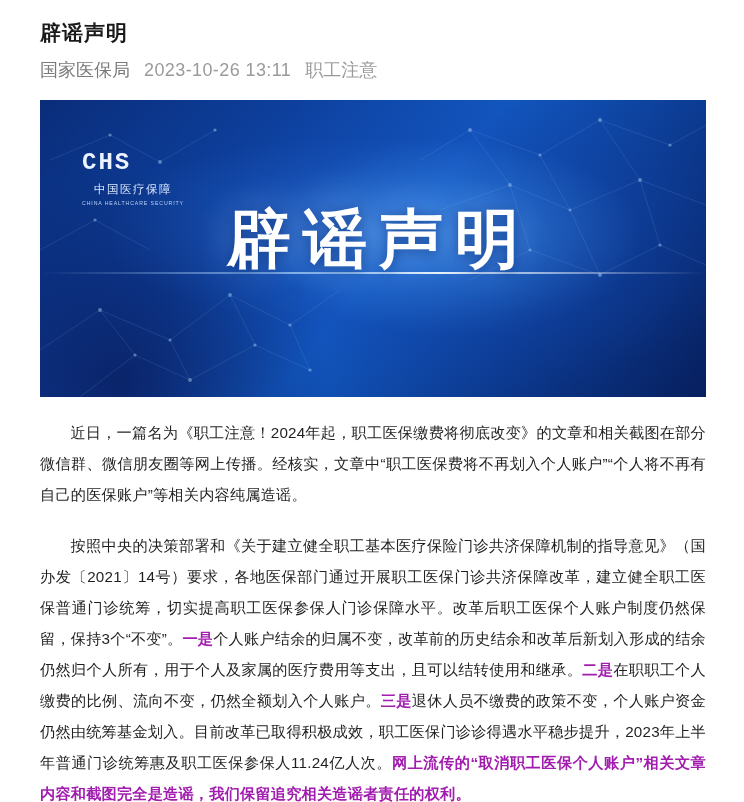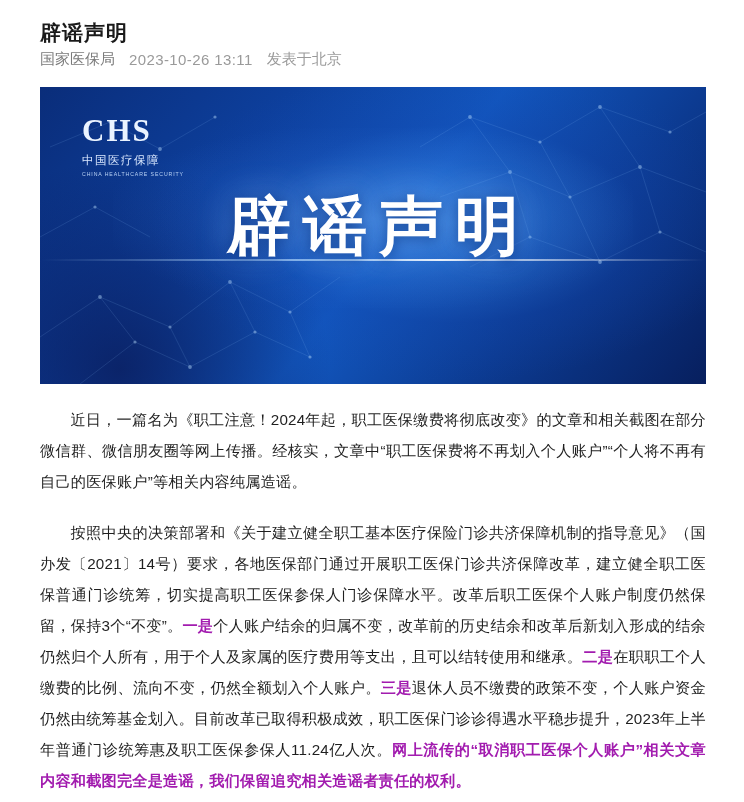--- a/index.html
+++ b/index.html
@@ -36,22 +36,22 @@
   .article-title {
     font-size: 21px;
     font-weight: bold;
     color: #1a1a1a;
     letter-spacing: 1px;
     margin-top: 18px;
     margin-bottom: 0;
     line-height: 30px;
   }
   .meta-row {
-    margin-top: 2px;
-    font-size: 15px;
+    margin-top: 10px;
+    font-size: 18px;
     color: #8a8a8a;
     display: flex;
     align-items: center;
     gap: 14px;
   }
   .meta-source {
     color: #7a7a7a;
   }
   .meta-date {
     color: #9a9a9a;
@@ -93,32 +93,34 @@
     background: linear-gradient(90deg, rgba(255,255,255,0) 0%, rgba(190,225,255,0.75) 45%, rgba(255,255,255,0.9) 60%, rgba(255,255,255,0) 100%);
     filter: blur(0.6px);
   }
   .logo {
     position: absolute;
     left: 42px;
     top: 28px;
     color: #fff;
   }
   .logo-mark {
-    font-size: 31px;
+    font-size: 24px;
     font-weight: bold;
     letter-spacing: 2px;
-    font-family: Liberation Serif, serif;
+    font-family: Liberation Mono, monospace;
     line-height: 1;
     color: #eaf3ff;
+    margin-top: 23px;
   }
   .logo-cn {
     margin-top: 7px;
     font-size: 11.5px;
     letter-spacing: 1.5px;
     color: #dce9ff;
+    text-align: center;
   }
   .logo-en {
     margin-top: 3px;
     font-size: 5.2px;
     letter-spacing: 0.9px;
     color: #b9d2f5;
   }
   .hero-title {
     position: absolute;
     left: 0; right: 0;
@@ -153,21 +155,21 @@
 <div class="page">
   <div class="left-rail"></div>
 
   <div class="content">
 
     <h1 class="article-title">辟谣声明</h1>
 
     <div class="meta-row">
       <span class="meta-source">国家医保局</span>
       <span class="meta-date">2023-10-26 13:11</span>
-      <span class="meta-location">发表于北京</span>
+      <span class="meta-location">职工注意</span>
     </div>
 
     <div class="hero">
       <svg class="hero-net" viewBox="0 0 666 297" preserveAspectRatio="none">
         <g stroke="rgba(150,200,255,0.35)" stroke-width="0.7" fill="none">
           <path d="M0,250 L60,210 L130,240 L190,195 L250,225 L300,190"></path>
           <path d="M40,297 L95,255 L150,280 L215,245 L270,270"></path>
           <path d="M380,60 L430,30 L500,55 L560,20 L630,45 L666,25"></path>
           <path d="M400,110 L470,85 L530,110 L600,80 L666,105"></path>
           <path d="M430,180 L490,150 L560,175 L620,145 L666,165"></path>

